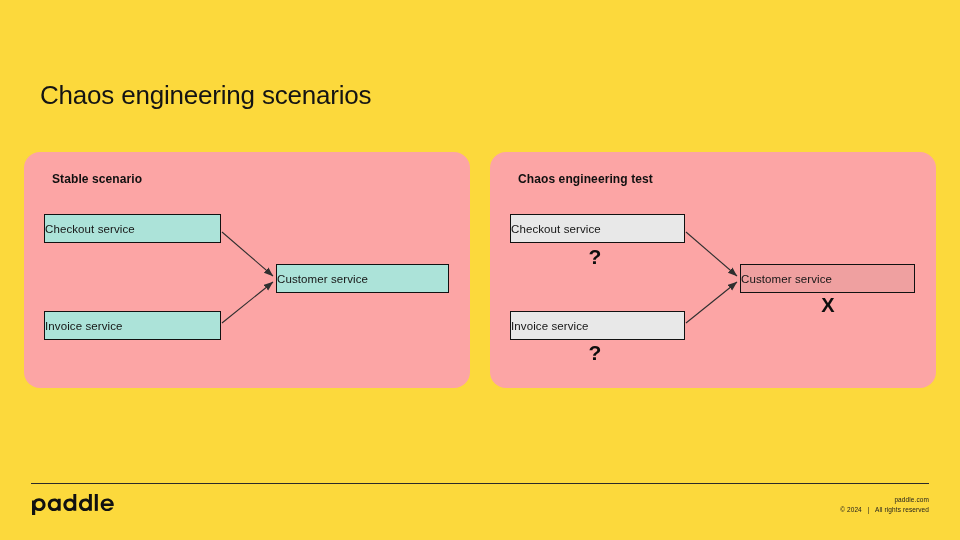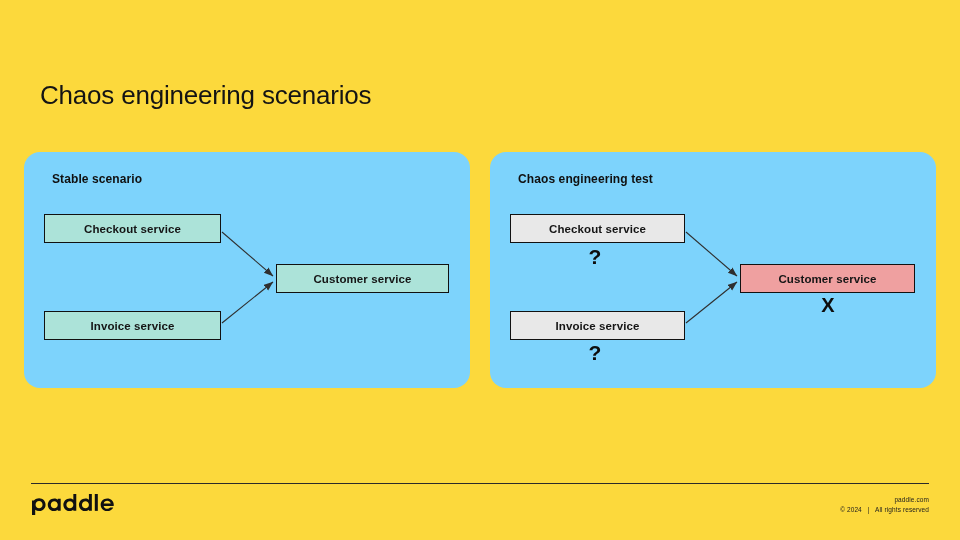--- a/index.html
+++ b/index.html
@@ -29,21 +29,21 @@
     font-size: 26px;
     font-weight: 400;
     letter-spacing: -0.2px;
     color: #141414;
     white-space: nowrap;
   }
 
   
   .card {
     position: absolute;
-    background: #7dd3fc;
+    background: #fca5a5;
     border-radius: 16px;
     top: 152px;
     height: 236px;
   }
   .card-left  { left: 24px;  width: 446px; }
   .card-right { left: 490px; width: 446px; }
 
   .card-heading {
     position: absolute;
     left: 28px;
@@ -68,23 +68,23 @@
     overflow: visible;
   }
 
   
   .node {
     position: absolute;
     border: 1.4px solid #111111;
     box-sizing: border-box;
     display: flex;
     align-items: center;
-    justify-content: center;
+    justify-content: flex-start;
     font-size: 11.5px;
-    font-weight: 700;
+    font-weight: 400;
     color: #151515;
     white-space: nowrap;
     letter-spacing: 0.1px;
   }
   .node.teal { background: #ACE3D9; }
   .node.grey { background: #E8E8E8; }
   .node.red  { background: #EFA0A0; }
 
   
   .n-l-checkout { left: 20px;  top: 62px;  width: 177px; height: 29px; }

